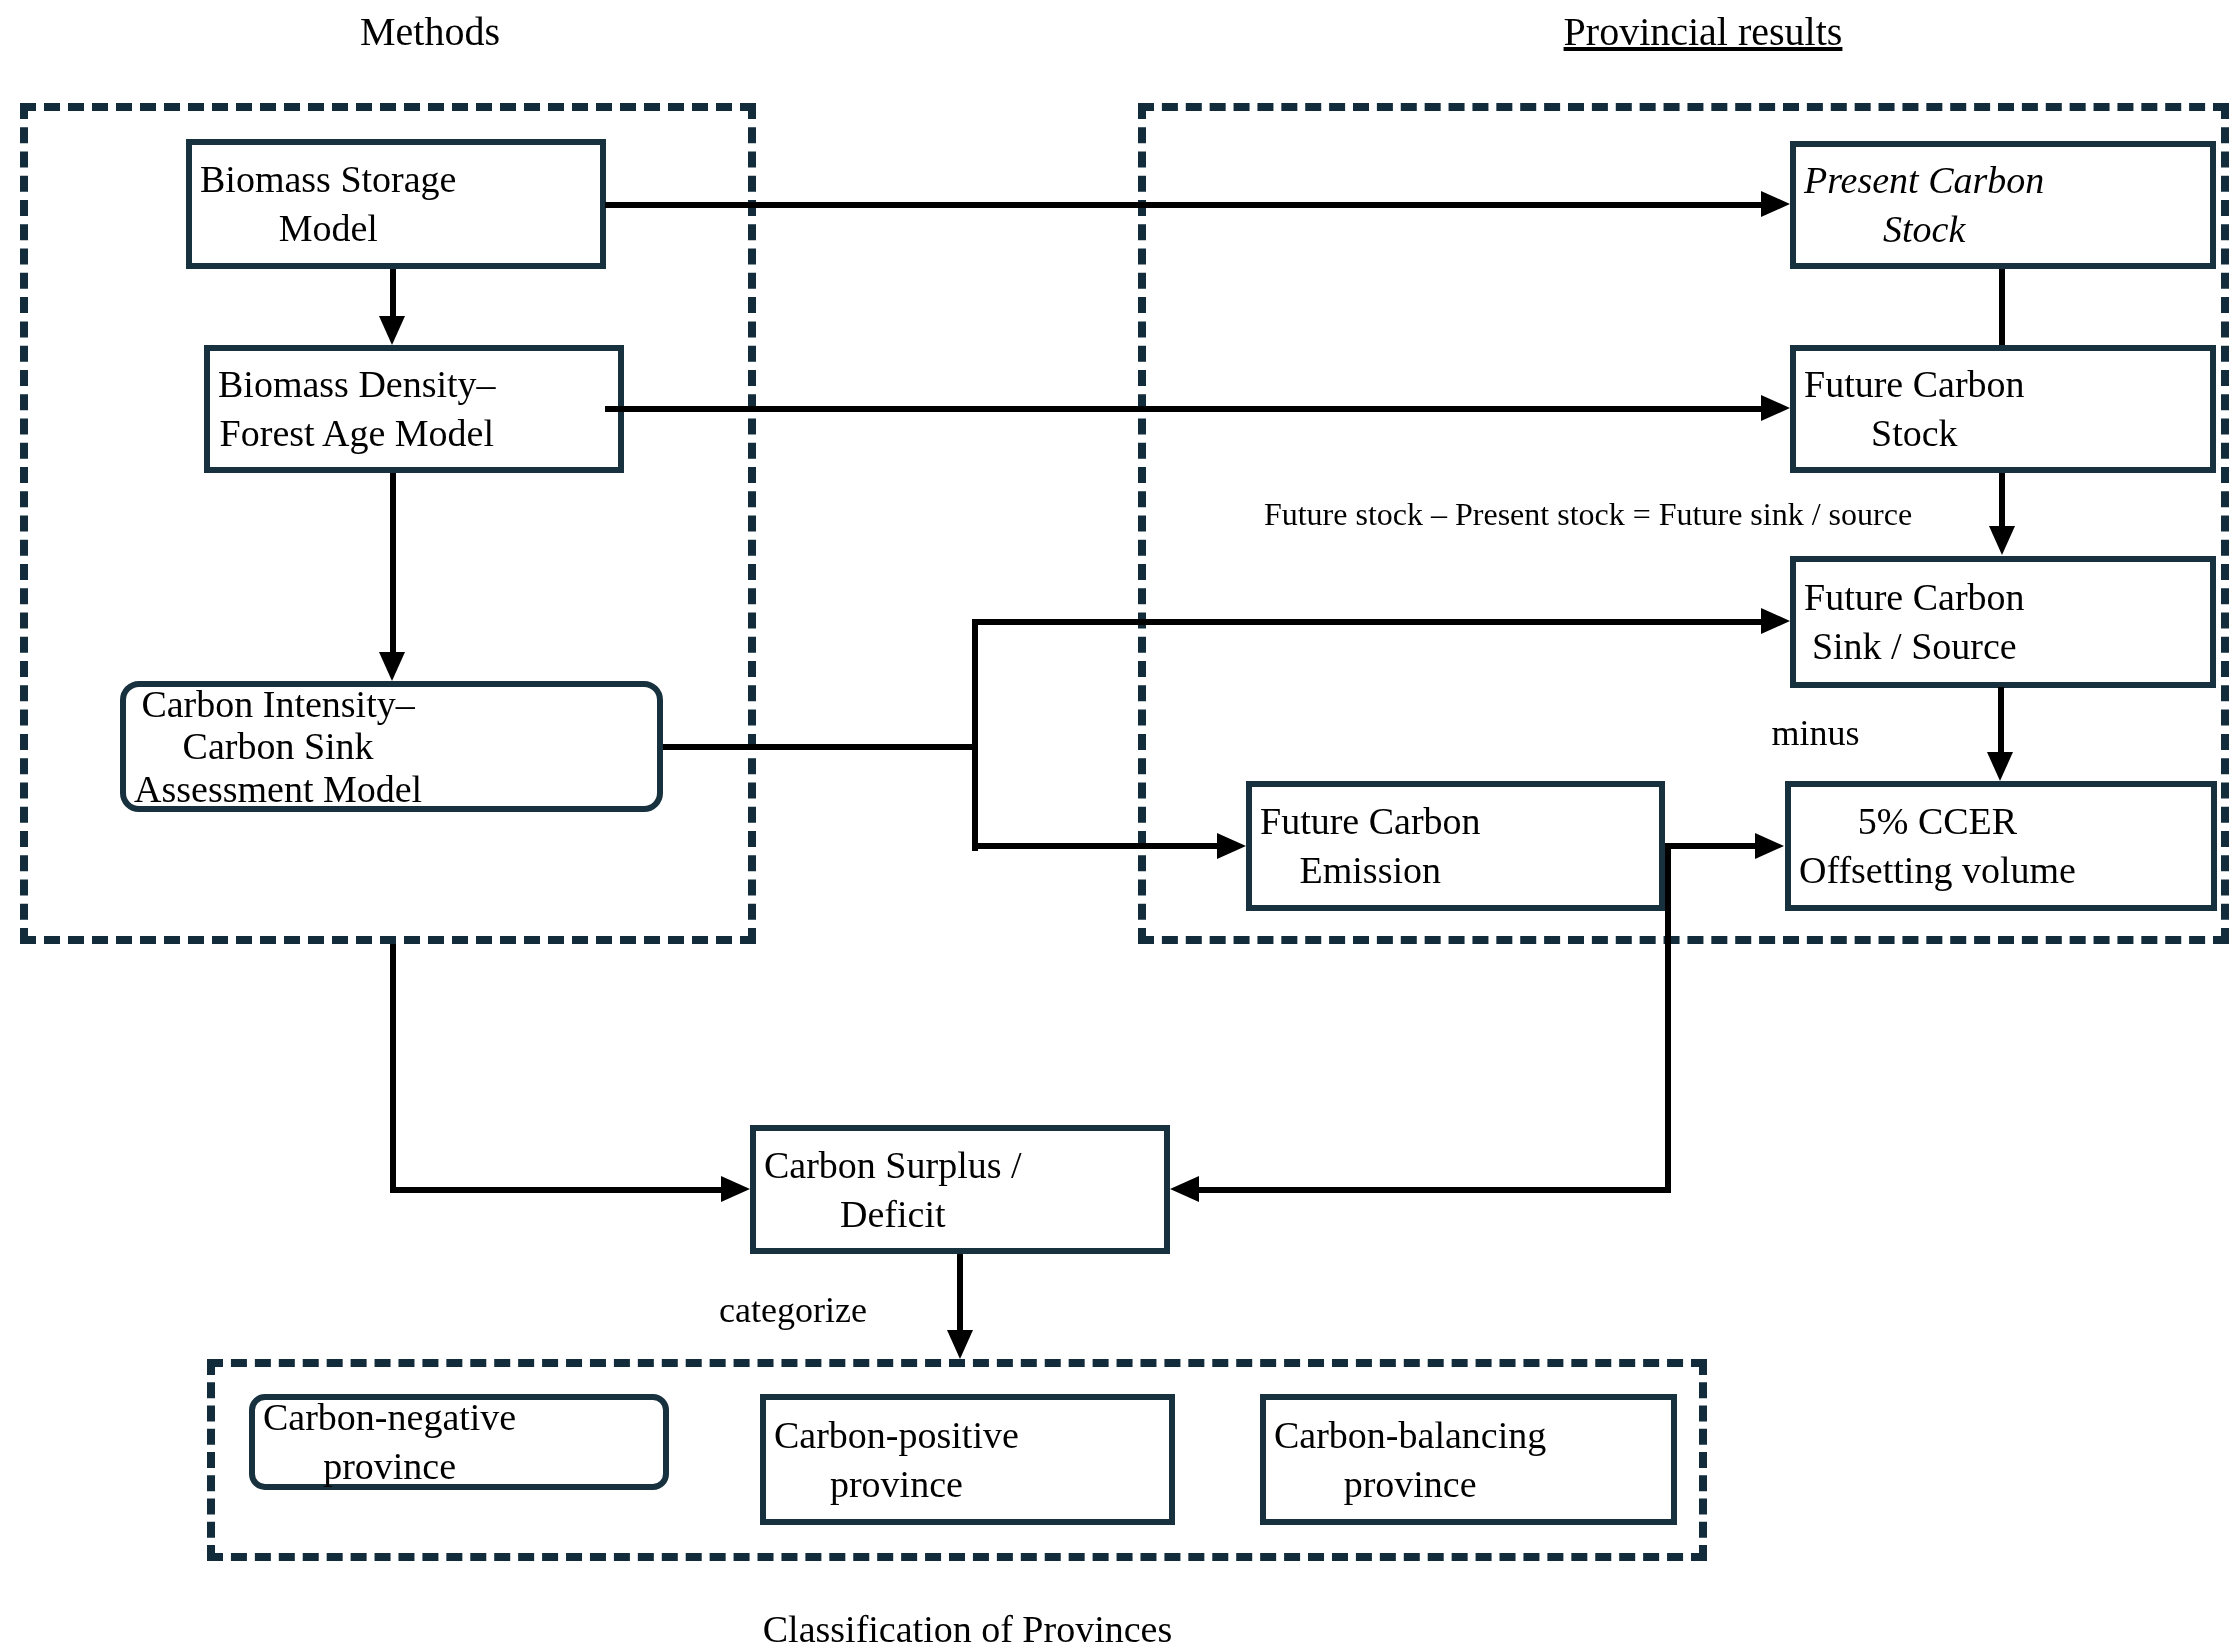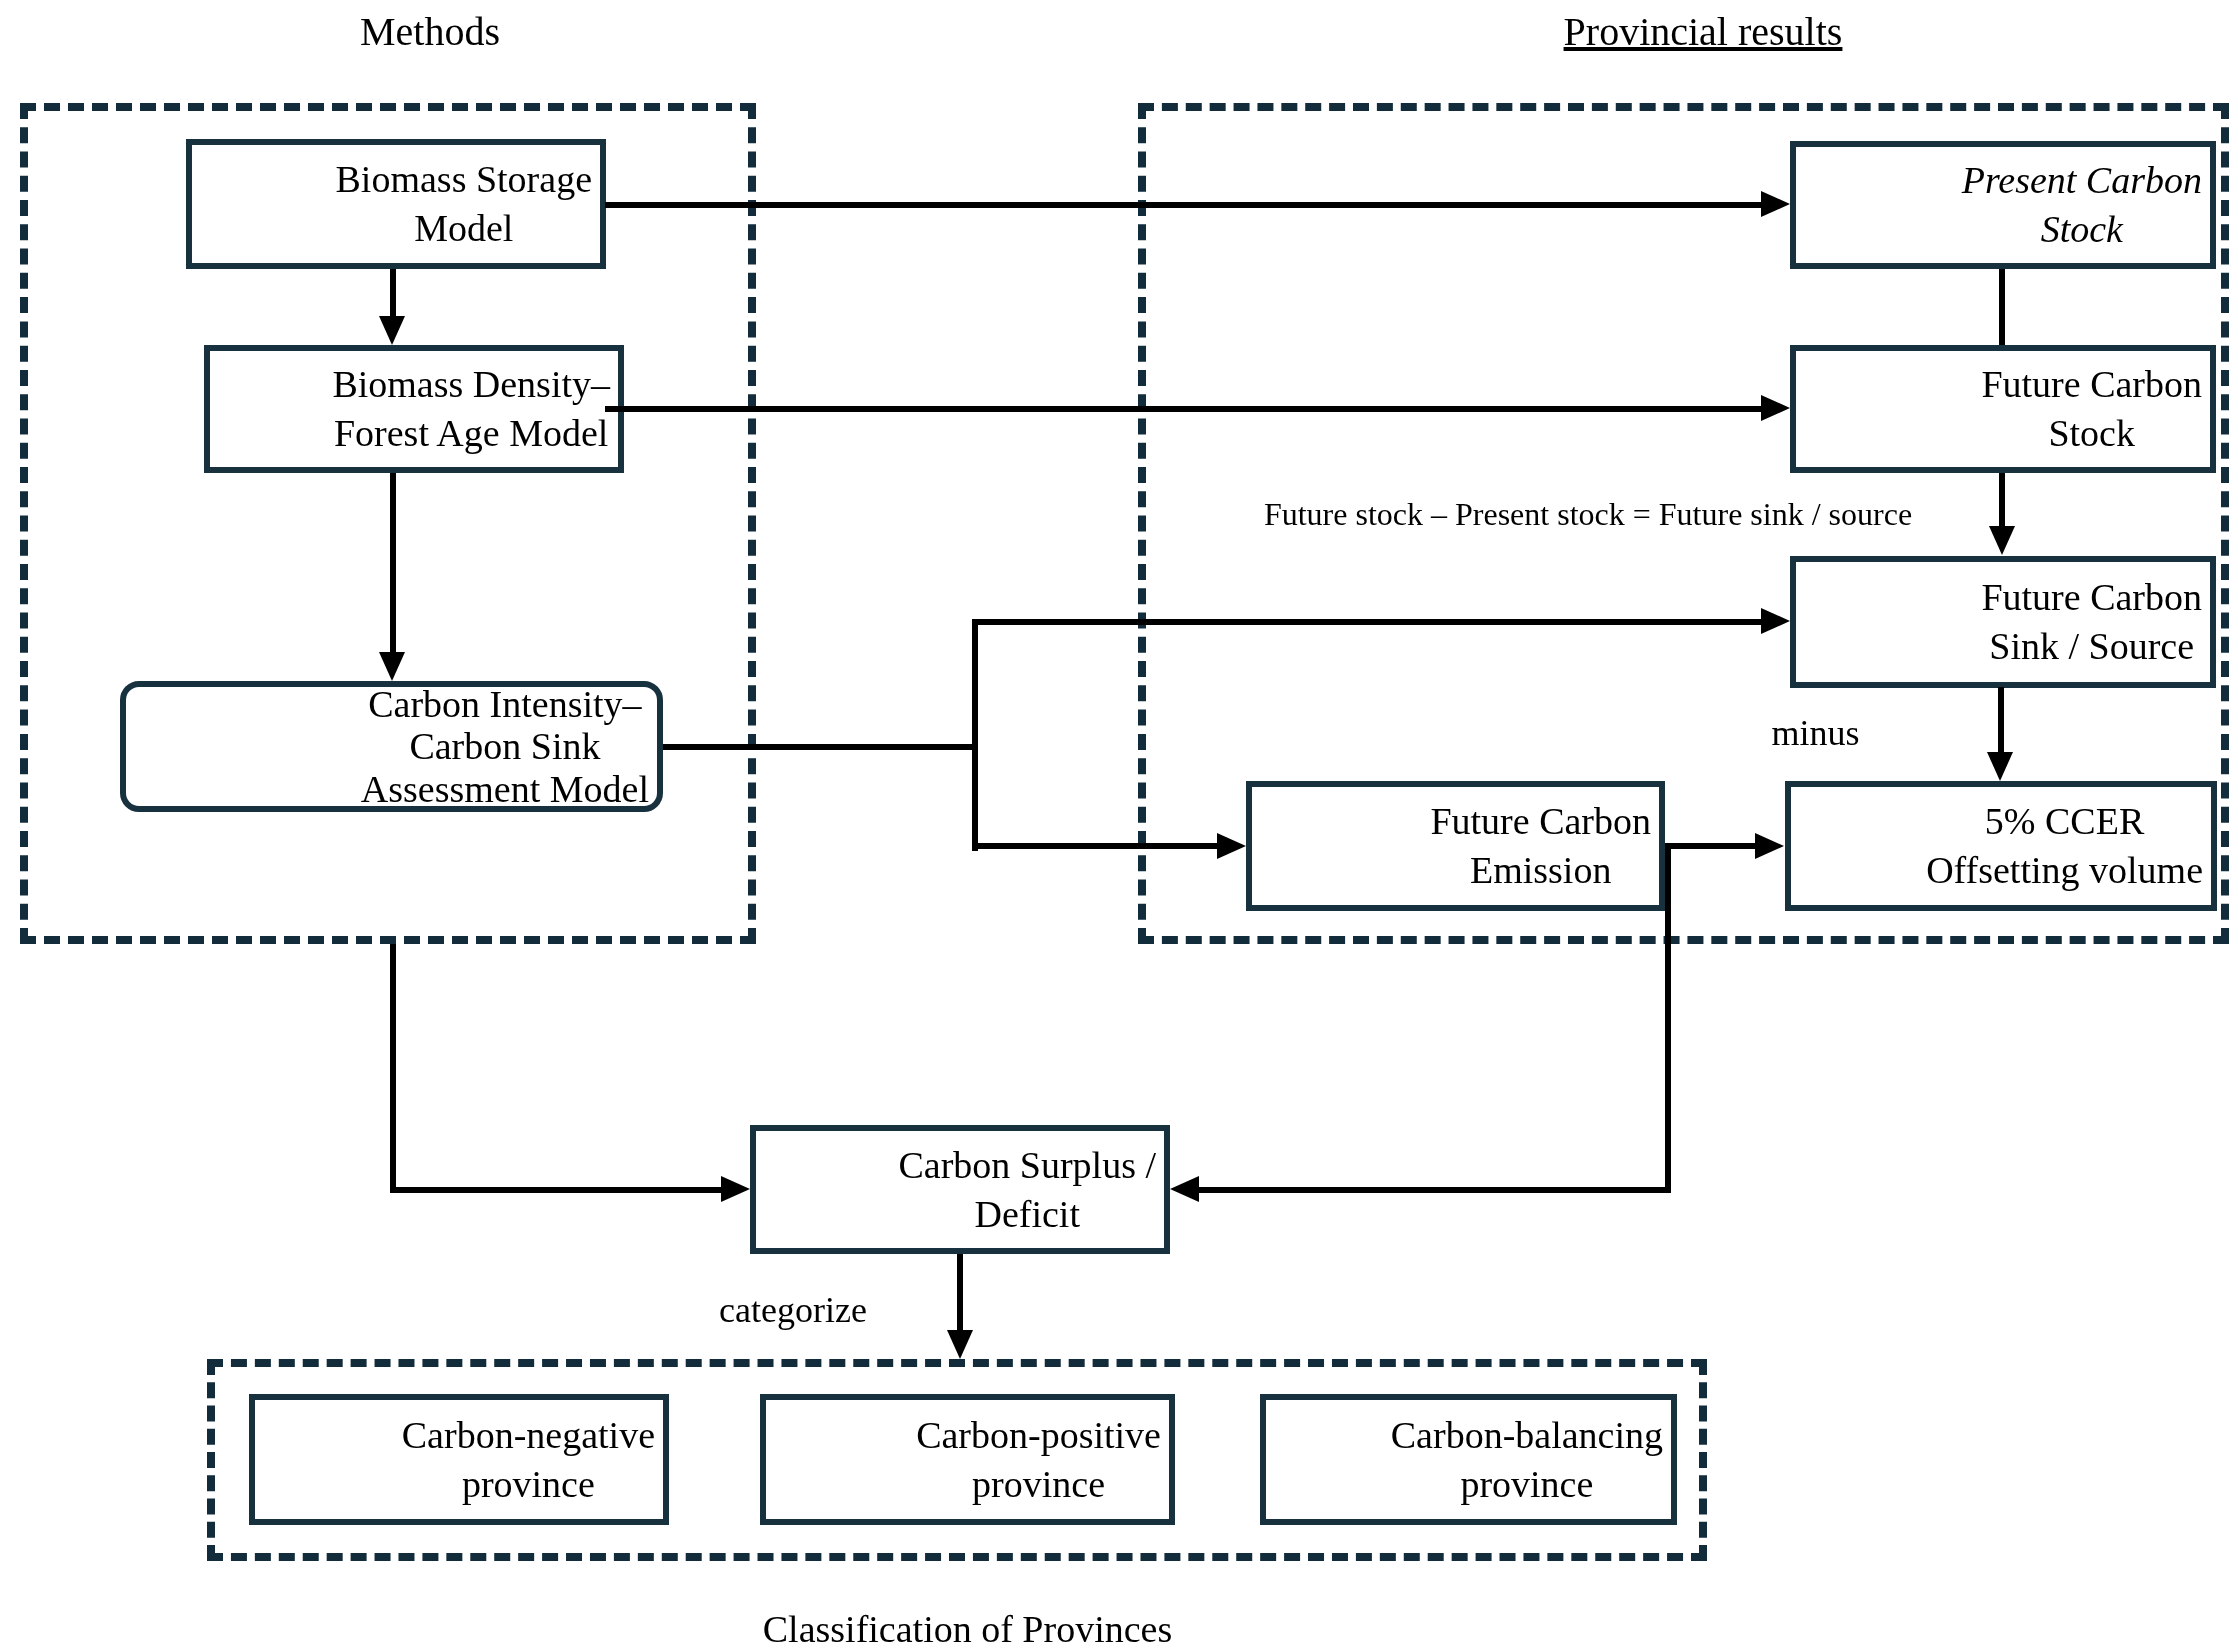--- a/index.html
+++ b/index.html
@@ -33,21 +33,21 @@
     border: 8px dashed var(--dash-border);
     background: transparent;
   }
 
   .node {
     position: absolute;
     background: var(--bg);
     border: 6.6px solid var(--box-border);
     display: flex;
     align-items: center;
-    justify-content: flex-end;
+    justify-content: flex-start;
     text-align: center;
     font-size: 38px;
     line-height: 1.28;
     padding: 8px 8px;
     color: var(--text);
   }
   .node--tight { line-height: 1.12; }
 
   .annotation {
     position: absolute;
@@ -102,21 +102,21 @@
       <span>Future Carbon<br>Emission</span>
     </div>
   <div class="node" style="left:1785px; top:781px; width:432px; height:130px;">
       <span>5% CCER<br>Offsetting volume</span>
     </div>
 
   <div class="node" style="left:750px; top:1125px; width:420px; height:129px;">
       <span>Carbon Surplus /<br>Deficit</span>
     </div>
 
-  <div class="node" style="left:249px; top:1394px; width:420px; height:131px;">
+  <div class="node" style="left:249px; top:1394px; width:420px; height:96px;border-radius:16px;">
       <span>Carbon-negative<br>province</span>
     </div>
   <div class="node" style="left:760px; top:1394px; width:415px; height:131px;">
       <span>Carbon-positive<br>province</span>
     </div>
   <div class="node" style="left:1260px; top:1394px; width:417px; height:131px;">
       <span>Carbon-balancing<br>province</span>
     </div>
 
   <div class="annotation" style="left:1124px; top:496px; width:928px;">Future stock – Present stock = Future sink / source</div>

